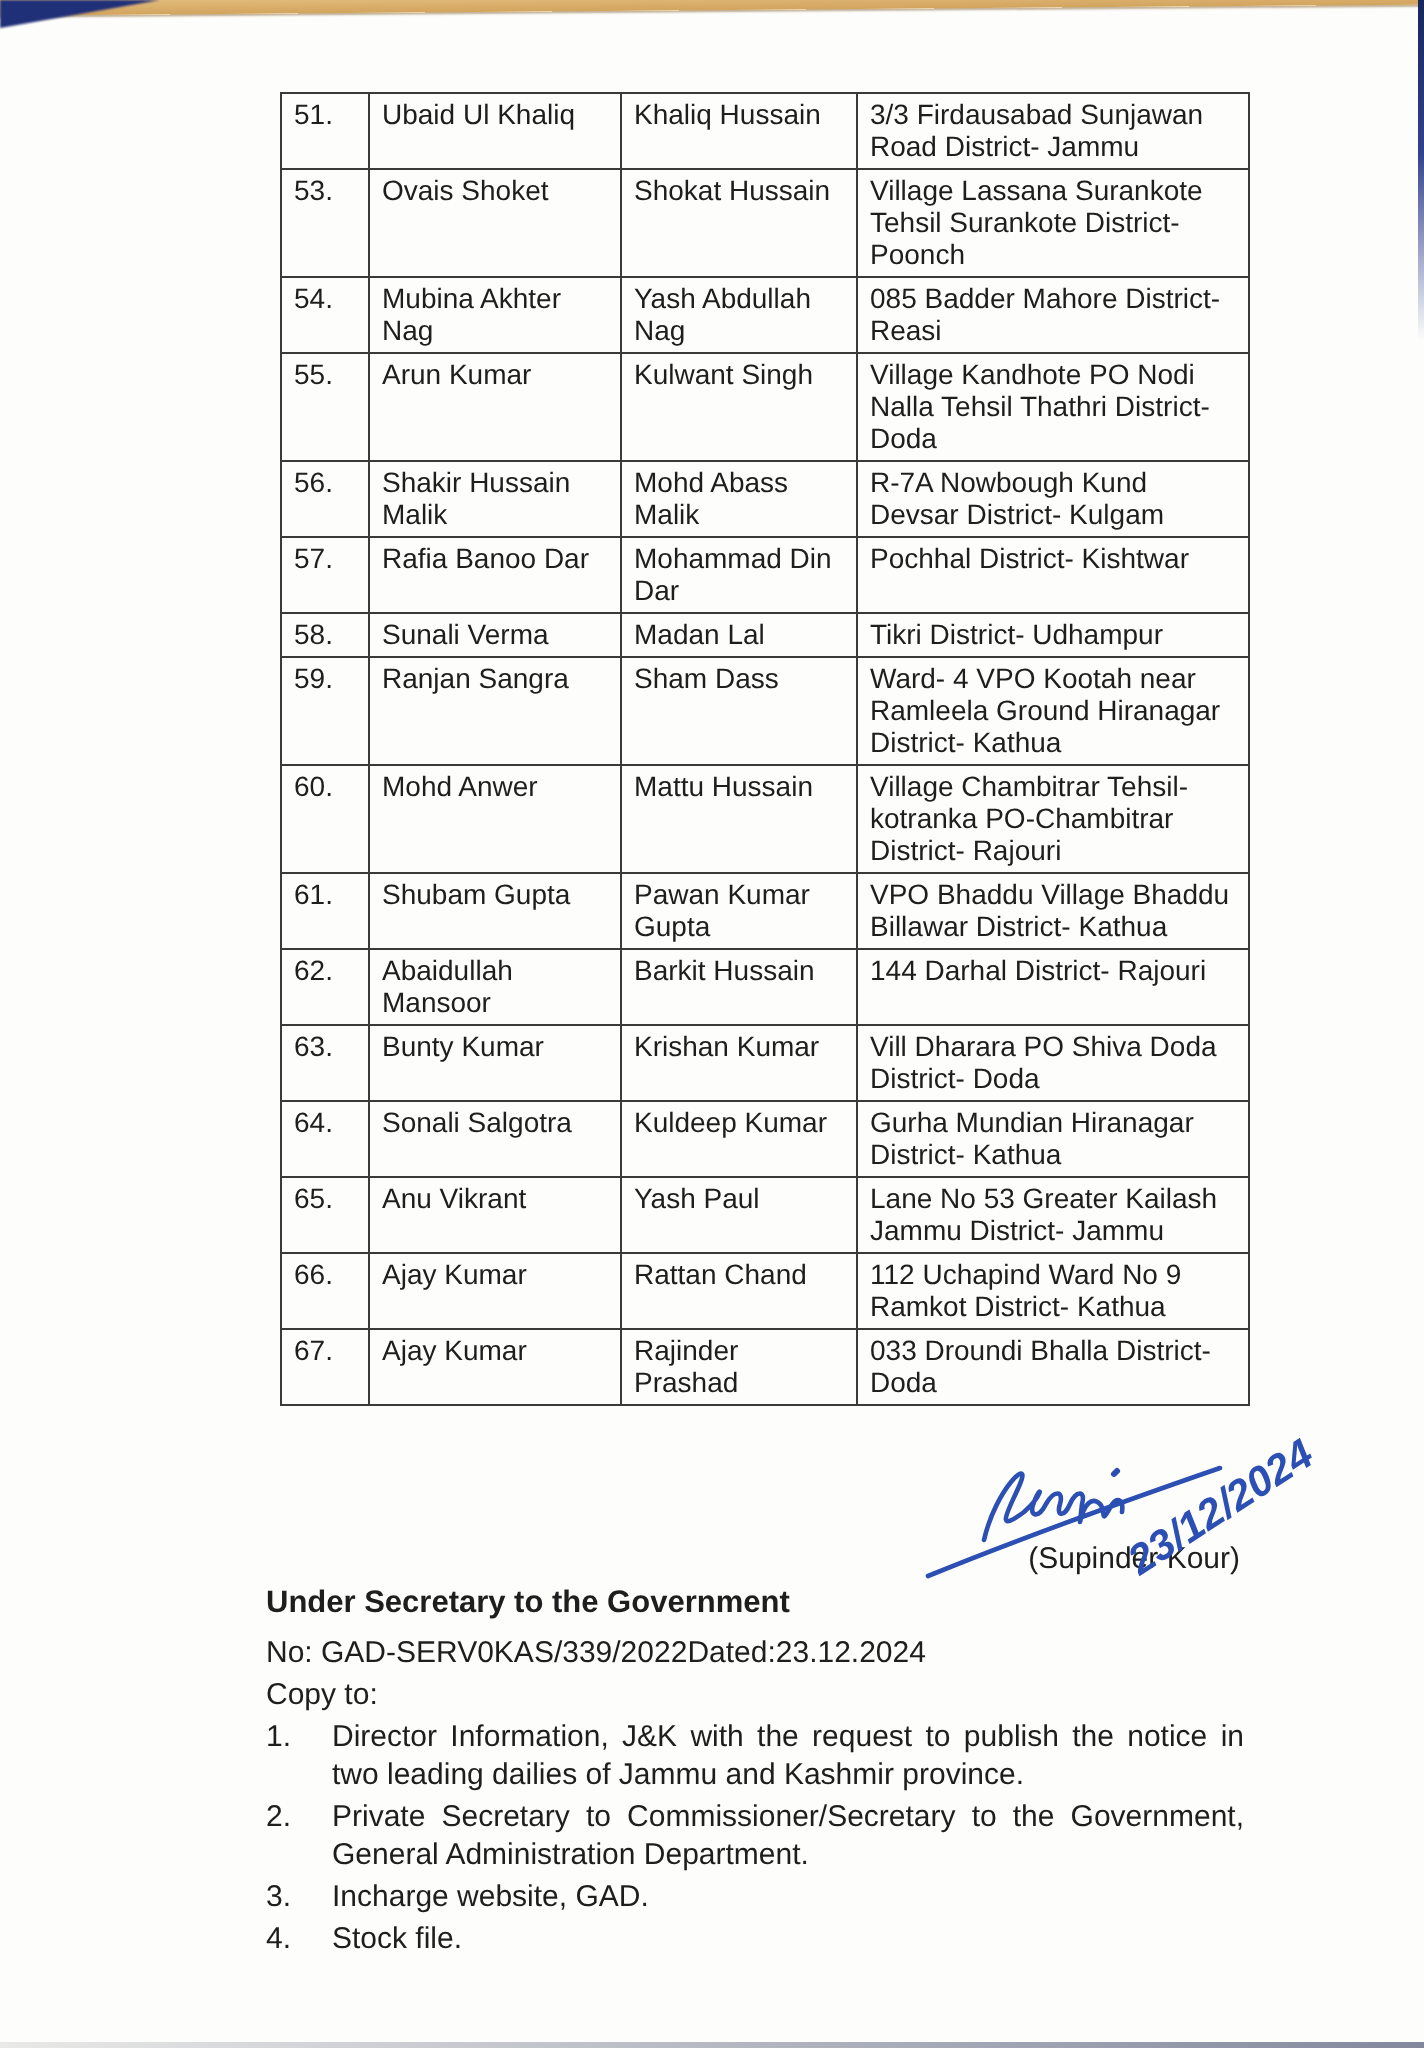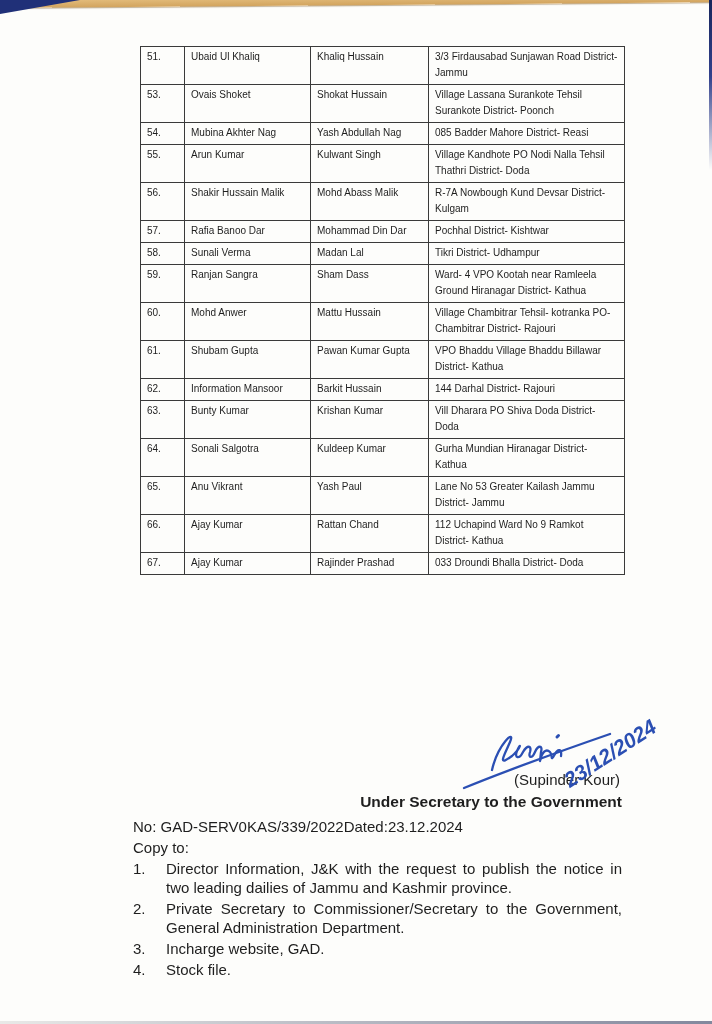--- a/index.html
+++ b/index.html
@@ -26,37 +26,37 @@
     background:linear-gradient(#17265c 0%,#32418c 45%,rgba(50,65,140,0) 100%);
   }
   .bottom-edge{
     position:absolute; bottom:0; left:0; width:100%; height:3px;
     background:linear-gradient(to right, rgba(90,90,90,.12), rgba(30,40,80,.55));
   }
   
   table.doc{
     position:absolute; top:46px; left:140px;
     border-collapse:collapse; table-layout:fixed;
-    font-size:10px; line-height:16px;border-radius:30px;
+    font-size:14px; line-height:16px;border-radius:30px;
   }
   table.doc td{
     border:1.7px solid #3a3a3a;
     vertical-align:top;
     padding:2px 4px 3px 6px;
     word-wrap:break-word;
   }
   td.sno{padding-left:9px;}
   
   .sig-svg{position:absolute; left:458px; top:712px; z-index:2;}
   .footer{
     position:absolute; left:133px; top:770px; width:489px;
     font-size:15px; line-height:19px;
   }
   .sig-name{text-align:right; padding-right:2px;}
-  .sig-title{text-align:right; font-weight:bold; font-size:15.5px; margin-top:3px;}
+  .sig-title{text-align:left; font-weight:bold; font-size:15.5px; margin-top:3px;}
   .ref-row{display:flex; justify-content:flex-start; margin-top:6px;}
   .copy-label{margin-top:2px;}
   .copy-item{display:flex; margin-top:2px;}
   .copy-item .num{flex:0 0 33px;}
   .copy-item .txt{flex:1; text-align:justify;}
 </style>
 </head>
 <body>
 
 <div id="page">
@@ -141,21 +141,21 @@
 
         <tr>
           <td class="sno">61.</td>
           <td>Shubam Gupta</td>
           <td>Pawan Kumar Gupta</td>
           <td>VPO Bhaddu Village Bhaddu Billawar District- Kathua</td>
         </tr>
 
         <tr>
           <td class="sno">62.</td>
-          <td>Information Mansoor</td>
+          <td>Abaidullah Mansoor</td>
           <td>Barkit Hussain</td>
           <td>144 Darhal District- Rajouri</td>
         </tr>
 
         <tr>
           <td class="sno">63.</td>
           <td>Bunty Kumar</td>
           <td>Krishan Kumar</td>
           <td>Vill Dharara PO Shiva Doda District- Doda</td>
         </tr>

